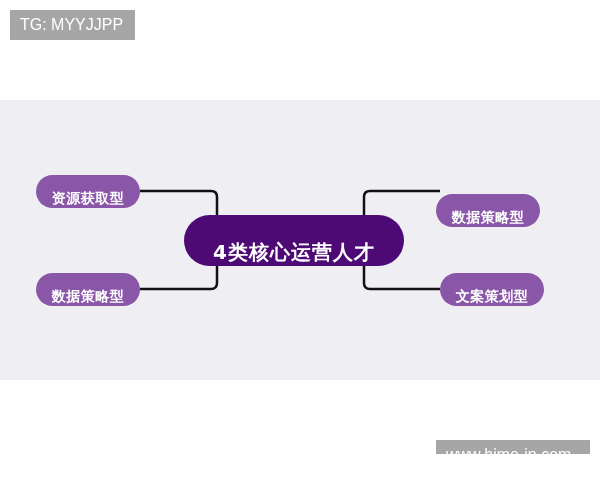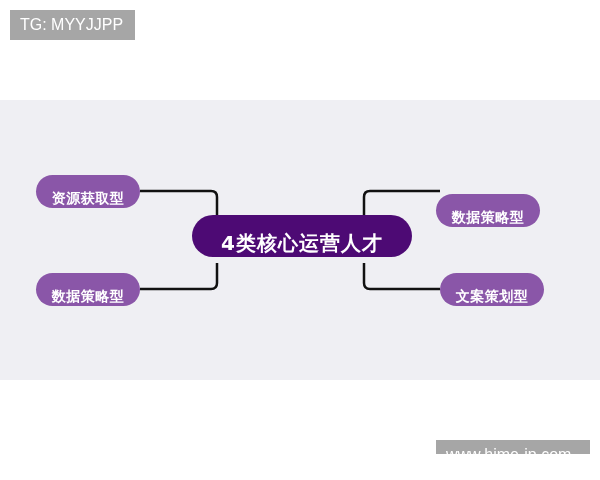--- a/index.html
+++ b/index.html
@@ -36,22 +36,22 @@
       white-space: nowrap;
     }
     .branch {
       width: 104px; height: 33px;
       border-radius: 17px;
       background: #8a56a8;
       font-size: 14px;
       letter-spacing: 0.5px;
     }
     .center {
-      left: 192px; top: 115px;
-      width: 220px; height: 42px;
+      left: 184px; top: 115px;
+      width: 220px; height: 51px;
       border-radius: 26px;
       background: #4d0a74;
       font-size: 20px;
       letter-spacing: 1px;
     }
     .b-tl { left: 36px; top: 75px; }
     .b-bl { left: 36px; top: 273px; top: 173px; }
     .b-tr { left: 436px; top: 75px; margin-top: 19px; }
     .b-br { left: 440px; top: 173px; }
   </style>

